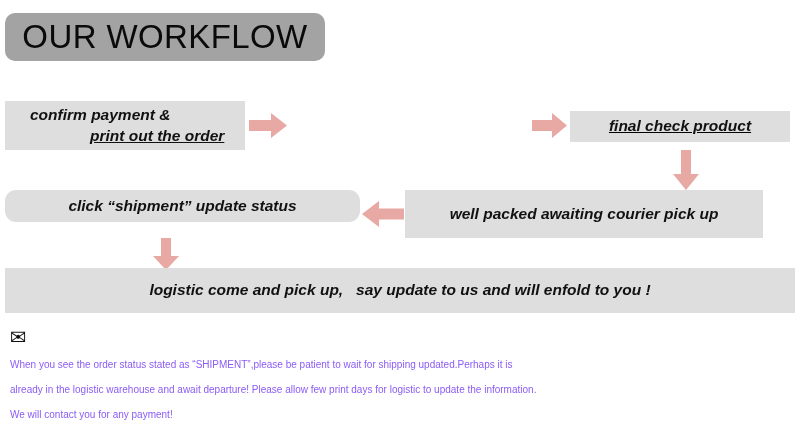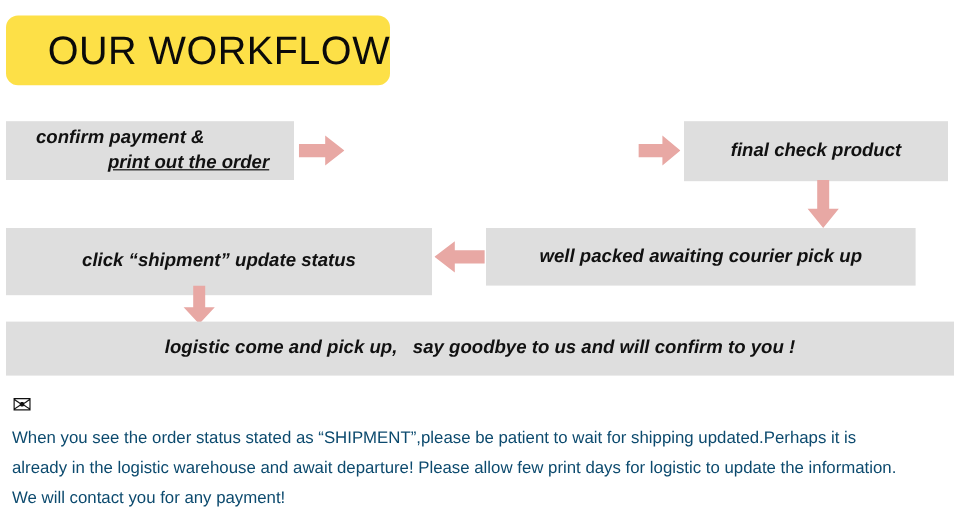--- a/index.html
+++ b/index.html
@@ -8,24 +8,24 @@
     background: #ffffff;
     font-family: "Liberation Sans", sans-serif;
     overflow: hidden;
   }
   #page { position: relative; width: 800px; height: 441px; background: #fff; }
 
   
   .title-banner {
     position: absolute;
     left: 5px; top: 13px;
-    width: 320px; height: 58px;
-    background: #fde047;
+    width: 320px; height: 48px;
+    background: #a3a3a3;
     border-radius: 10px;
-    display: flex; align-items: center; justify-content: flex-end;
+    display: flex; align-items: center; justify-content: center;
   }
   .title-banner .title-text {
     color: #0a0a0a;
     font-size: 33px;
     font-weight: 400;
     letter-spacing: 0.4px;
     font-family: "Liberation Sans", sans-serif;
     white-space: nowrap;
   }
 
@@ -50,22 +50,22 @@
   .flow-box.two-line .box-label {
     text-align: left;
     white-space: pre-line;
     width: 100%;
     padding-left: 25px;
   }
   .flow-box.two-line .box-label .l2 { display: block; padding-left: 60px; text-decoration: underline; }
 
   #box-confirm   { left: 5px;   top: 101px; width: 240px; height: 49px; }
   #box-warehouse { left: 290px; top: 101px; width: 238px; height: 49px; }
-  #box-final     { left: 570px; top: 101px; width: 220px; height: 50px; }
-  #box-click     { left: 5px;   top: 190px; width: 355px; height: 56px; }
+  #box-final     { left: 570px; top: 111px; width: 220px; height: 31px; text-decoration: underline; }
+  #box-click     { left: 5px;   top: 190px; width: 355px; height: 32px; border-radius: 11px; }
   #box-packed    { left: 405px; top: 190px; width: 358px; height: 48px; }
   #box-logistic  { left: 5px;   top: 268px; width: 790px; height: 45px; }
 
   
   .arrow { position: absolute; }
   .arrow svg { display: block; }
 
   #arrow-1  { left: 249px; top: 112px; width: 38px; height: 27px; }
   #arrow-2  { left: 532px; top: 112px; width: 35px; height: 27px; }
   #arrow-3  { left: 672px; top: 150px; width: 28px; height: 40px; }
@@ -80,22 +80,22 @@
     line-height: 20px;
     color: #111;
     font-family: "DejaVu Sans", sans-serif;
   }
   #footer-note {
     position: absolute;
     left: 10px; top: 352px;
     width: 785px;
   }
   #footer-note .note-line {
-    font-size: 14px;
-    color: #0c4a6e;
+    font-size: 10px;
+    color: #8b5cf6;
     font-family: "Liberation Sans", sans-serif;
     line-height: 25px;
     white-space: nowrap;
   }
 </style>
 </head>
 <body>
 
 <div id="page">
 
@@ -144,21 +144,21 @@
     <span class="box-label">well packed awaiting courier pick up</span>
   </div>
 
   <div class="arrow" id="arrow-5">
     <svg viewBox="0 0 28 32" width="28" height="32" aria-hidden="true">
       <polygon points="9,0 19,0 19,18 27,18 14,32 1,18 9,18" fill="#E8A8A4"></polygon>
     </svg>
   </div>
 
   <div class="flow-box" id="box-logistic">
-    <span class="box-label">logistic come and pick up,   say goodbye to us and will confirm to you !</span>
+    <span class="box-label">logistic come and pick up,   say update to us and will enfold to you !</span>
   </div>
 
   <div id="envelope-icon">✉</div>
   <div id="footer-note">
     <div class="note-line">When you see the order status stated as “SHIPMENT”,please be patient to wait for shipping updated.Perhaps it is</div>
     <div class="note-line">already in the logistic warehouse and await departure! Please allow few print days for logistic to update the information.</div>
     <div class="note-line">We will contact you for any payment!</div>
   </div>
 
 </div>

